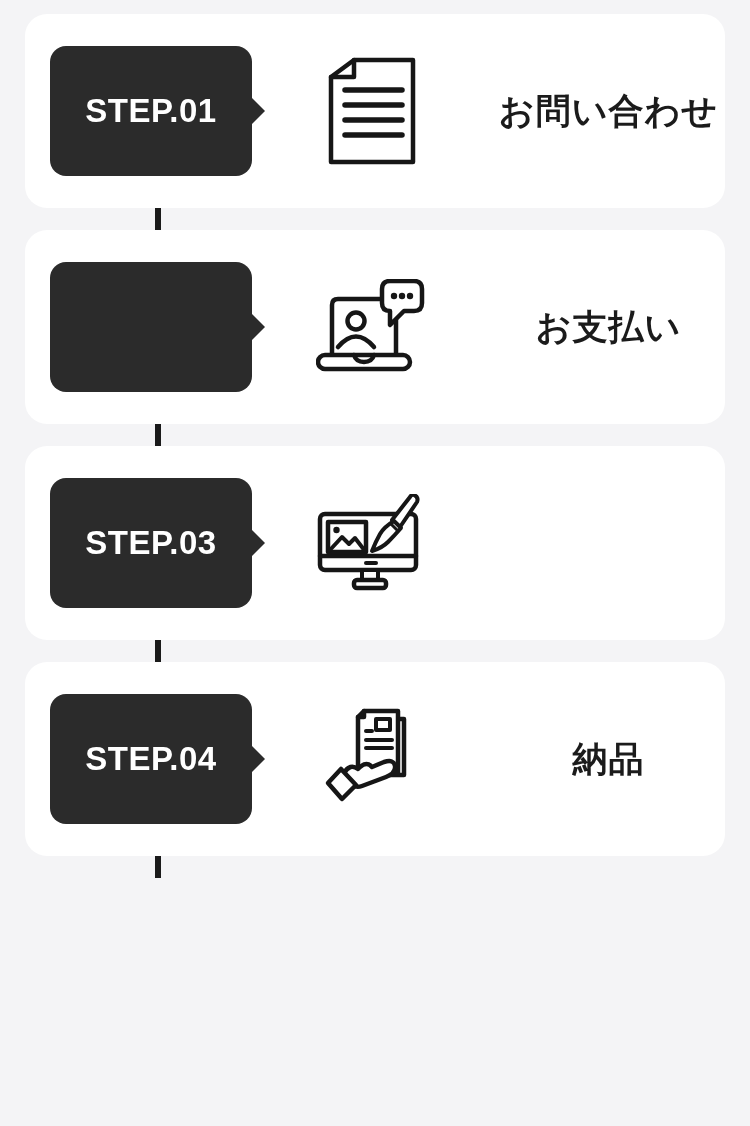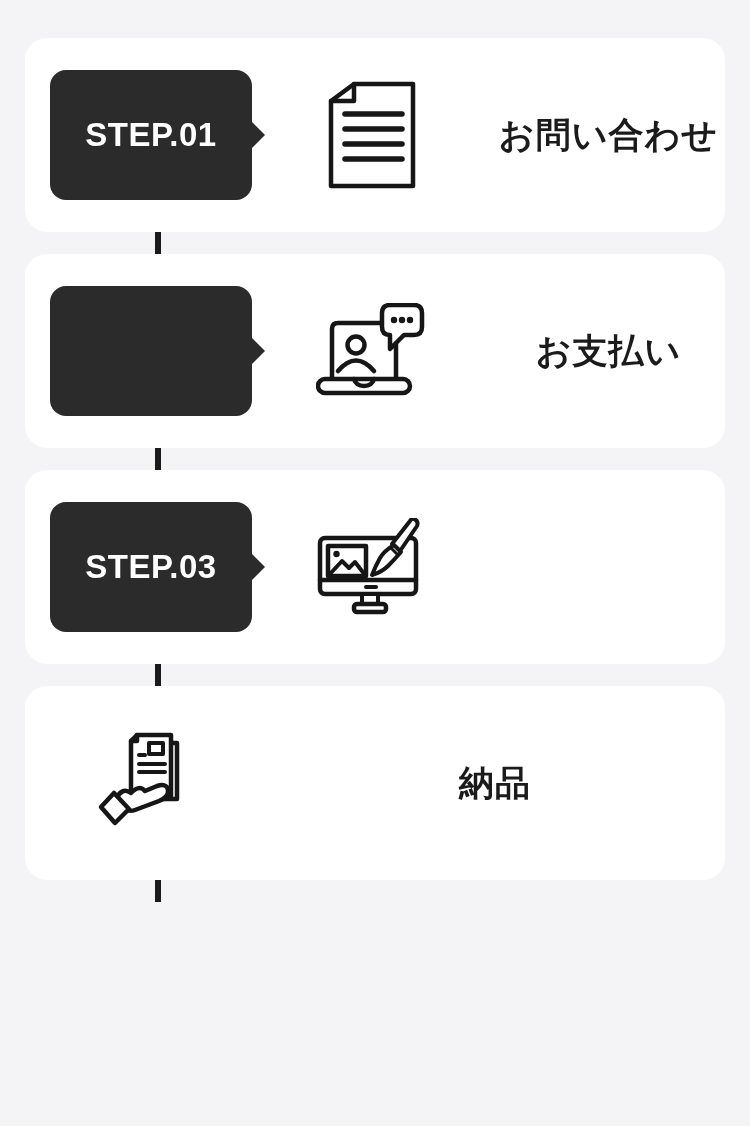--- a/index.html
+++ b/index.html
@@ -7,21 +7,21 @@
     padding: 0;
   }
   body {
     width: 750px;
     height: 1126px;
     background: #f4f4f6;
     font-family: "Liberation Sans", "DejaVu Sans", sans-serif;
     overflow: hidden;
   }
   .flow {
-    padding: 38px 25px 0 25px;
+    padding: 14px 25px 0 25px;
     display: flex;
     flex-direction: column;
   }
   .card {
     height: 194px;
     background: #ffffff;
     border-radius: 22px;
     display: flex;
     align-items: center;
     flex: none;
@@ -162,20 +162,24 @@
         <path class="fw" style="stroke-width:4" d="M98 1 Q103 3 101 8 L84 33 L76 26 L94 3 Q96 0 98 1 Z"></path>
         <path class="fw" style="stroke-width:4" d="M78 27 Q68 33 64 40 Q60 47 56 57 Q66 54 72 48 Q78 42 85 34 Z"></path>
         <path class="ln" style="stroke-width:3" d="M75 30 L82 37"></path>
       </svg>
     </div>
   </div>
 
   <div class="connector"></div>
 
   <div class="card">
+    <div class="badge">
+      <span class="badge-label">STEP.04</span>
+      <span class="badge-arrow"></span>
+    </div>
     <div class="icon-wrap">
       <svg width="96" height="104" viewBox="0 0 96 104">
         <rect class="fw" x="46" y="12" width="34" height="56"></rect>
         <path class="fw" d="M40 4 L74 4 L74 66 L34 66 L34 10 Z"></path>
         <path class="ln" d="M40 4 L40 10 L34 10"></path>
         <rect class="ln" style="stroke-width:4" x="52" y="12" width="14" height="11"></rect>
         <path class="ln" style="stroke-width:4" d="M42 24 H48"></path>
         <path class="ln" style="stroke-width:4" d="M42 33 H68"></path>
         <path class="ln" style="stroke-width:4" d="M42 41 H68"></path>
         <path class="fw" d="M20 66 Q26 56 34 62 L36 60 Q43 54 48 60 L60 55 Q70 52 71 59 Q72 66 62 70 L38 79 Q30 82 24 74 Z"></path>

